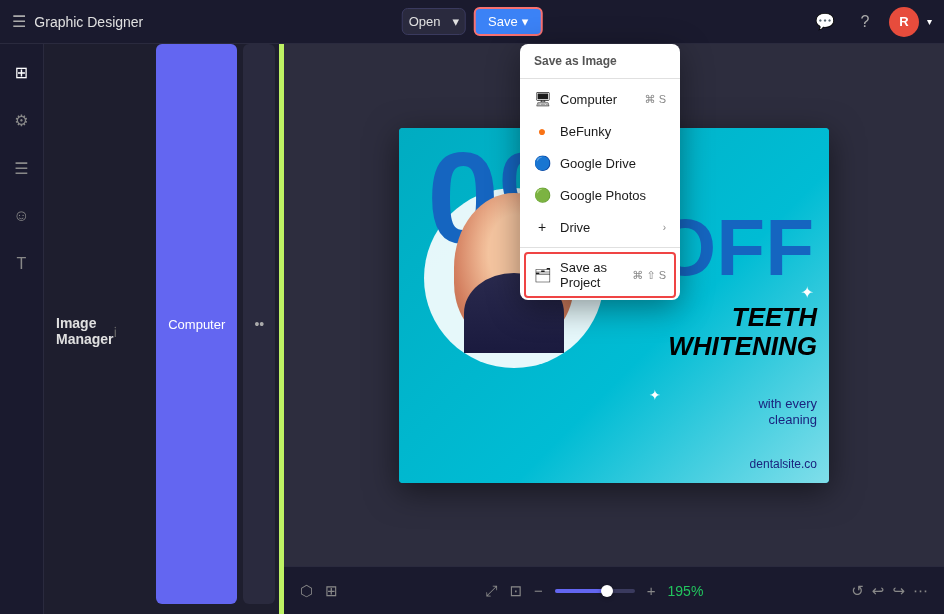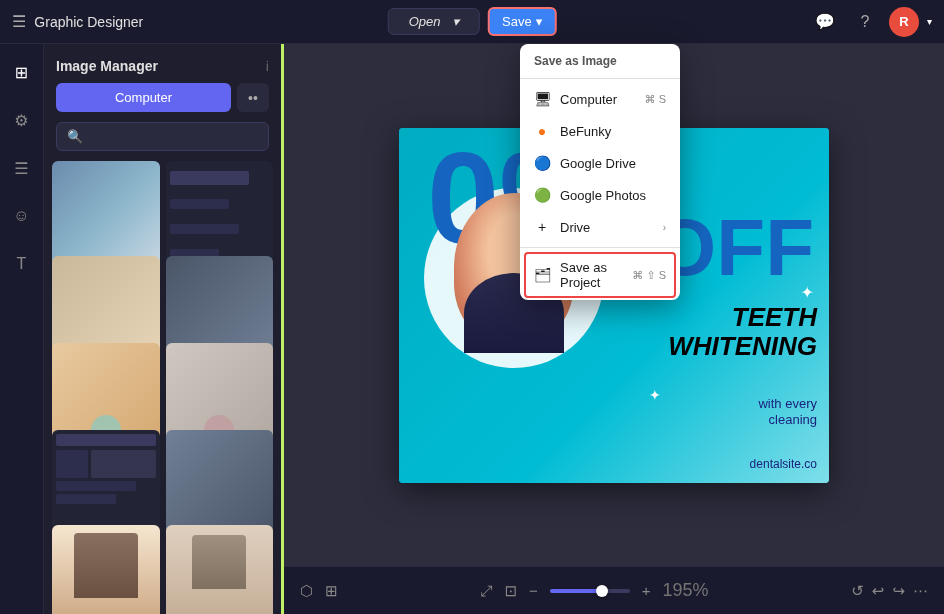--- a/index.html
+++ b/index.html
@@ -48,28 +48,27 @@
       align-items: center;
       gap: 8px;
       position: absolute;
       left: 50%;
       transform: translateX(-50%);
     }
     .header-btn {
       background: #2a2a3e;
       border: 1px solid #3a3a5e;
       color: #e0e0e0;
-      padding: 5px 20px;
+      padding: 5px 6px;
       border-radius: 6px;
       font-size: 13px;
       cursor: pointer;
       display: flex;
       align-items: center;
       gap: 12px;
-      font-style: italic;
     }
     .save-btn {
       background: #3b82f6;
       border: 2px solid #f87171;
       color: #fff;
       padding: 5px 12px;
       border-radius: 6px;
       font-size: 13px;
       cursor: pointer;
       display: flex;
@@ -141,24 +140,25 @@
       font-size: 16px;
       cursor: pointer;
       border-radius: 6px;
     }
     .icon-bar-item.active { color: #fff; }
 
     
     .sidebar {
       width: 240px;
       background: #1e1e2e;
-      border-right: 3px solid #bef264;
-      display: flex;
-      flex-direction: column;
+      border-right: 5px solid #bef264;
+      display: flex;
+      flex-direction: row;
       flex-shrink: 0;
+      gap: 15px;
     }
     .sidebar-header {
       display: flex;
       align-items: center;
       justify-content: space-between;
       padding: 12px 12px 8px;
     }
     .sidebar-title {
       font-size: 14px;
       font-weight: 600;
@@ -298,24 +298,24 @@
       display: flex;
       align-items: center;
       gap: 12px;
     }
     .bottom-right {
       display: flex;
       align-items: center;
       gap: 8px;
     }
     .zoom-value {
-      font-size: 18px;
-      color: #737373;
+      font-size: 14px;
+      color: #22c55e;
       min-width: 36px;
-      text-align: center;
+      text-align: left;
     }
     .zoom-slider {
       width: 80px;
       height: 4px;
       background: #3a3a5e;
       border-radius: 2px;
       position: relative;
       cursor: pointer;
     }
     .zoom-track {

